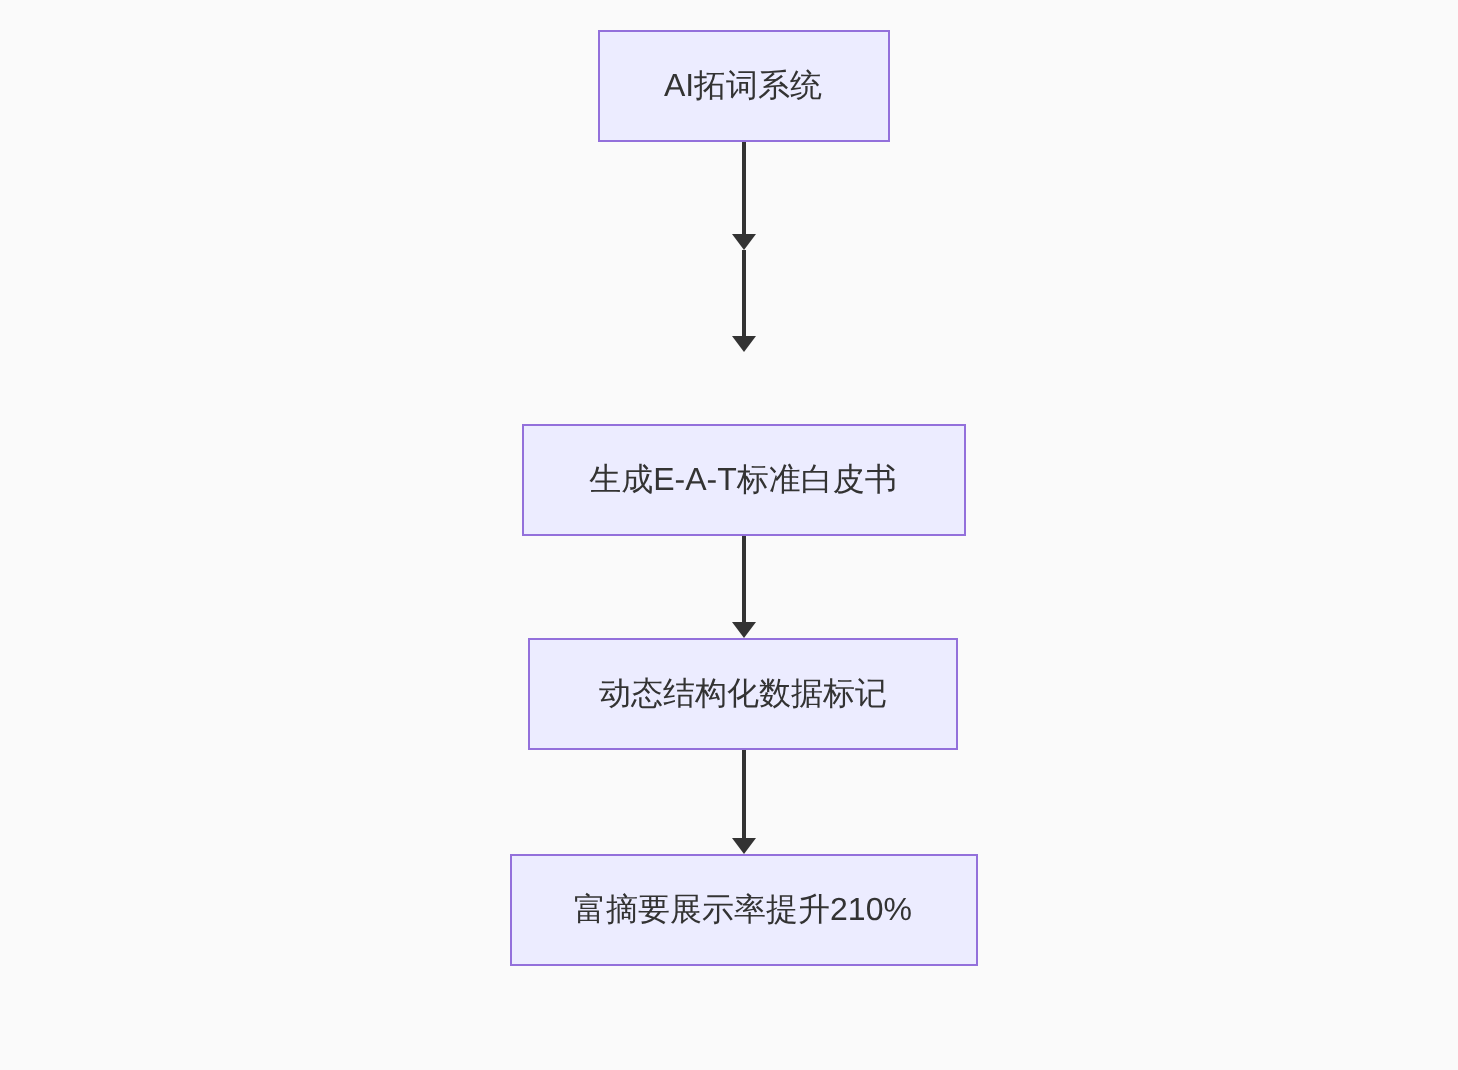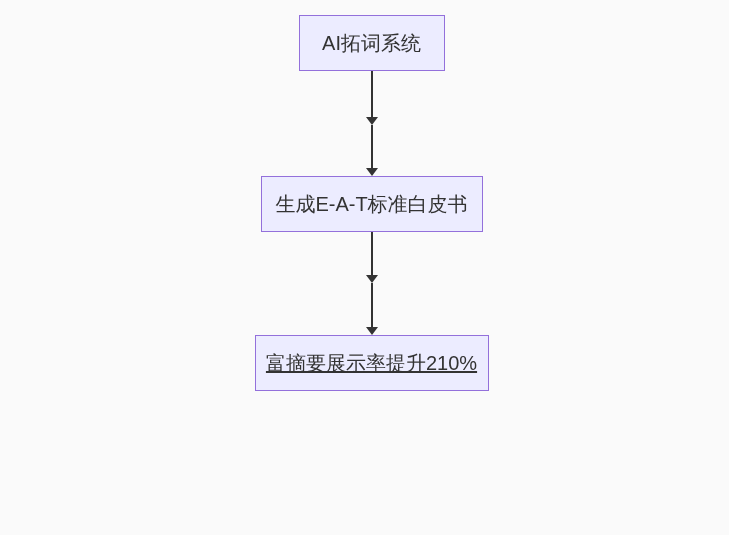--- a/index.html
+++ b/index.html
@@ -30,28 +30,28 @@
   }
   .flow-node{
     box-sizing:border-box;
     height:56px;
     display:flex;
     align-items:center;
     justify-content:center;
     background:var(--node-fill);
     border:1px solid var(--node-border);
     color:var(--text);
-    font-size:20px;
+    font-size:16px;
     white-space:nowrap;
   }
   .n1{width:146px;}
   .n2{width:190px;}
-  .n3{width:222px;}
+  .n3{width:222px;margin-top:36px;}
   .n4{width:215px;}
-  .n5{width:234px;text-decoration:underline;}
+  .n5{width:234px;}
   .flow-arrow{
     display:flex;
     flex-direction:column;
     align-items:center;
     width:14px;
   }
   .a1{height:54px;}
   .a2,.a3{height:51px;}
   .a4{height:52px;}
   .arrow-line{
@@ -89,20 +89,23 @@
 
     <div class="flow-node n3">
       <span>生成E-A-T标准白皮书</span>
     </div>
 
     <div class="flow-arrow a3">
       <div class="arrow-line"></div>
       <div class="arrow-head"></div>
     </div>
 
+    <div class="flow-node n4">
+      <span>动态结构化数据标记</span>
+    </div>
 
     <div class="flow-arrow a4">
       <div class="arrow-line"></div>
       <div class="arrow-head"></div>
     </div>
 
     <div class="flow-node n5">
       <span>富摘要展示率提升210%</span>
     </div>
 

